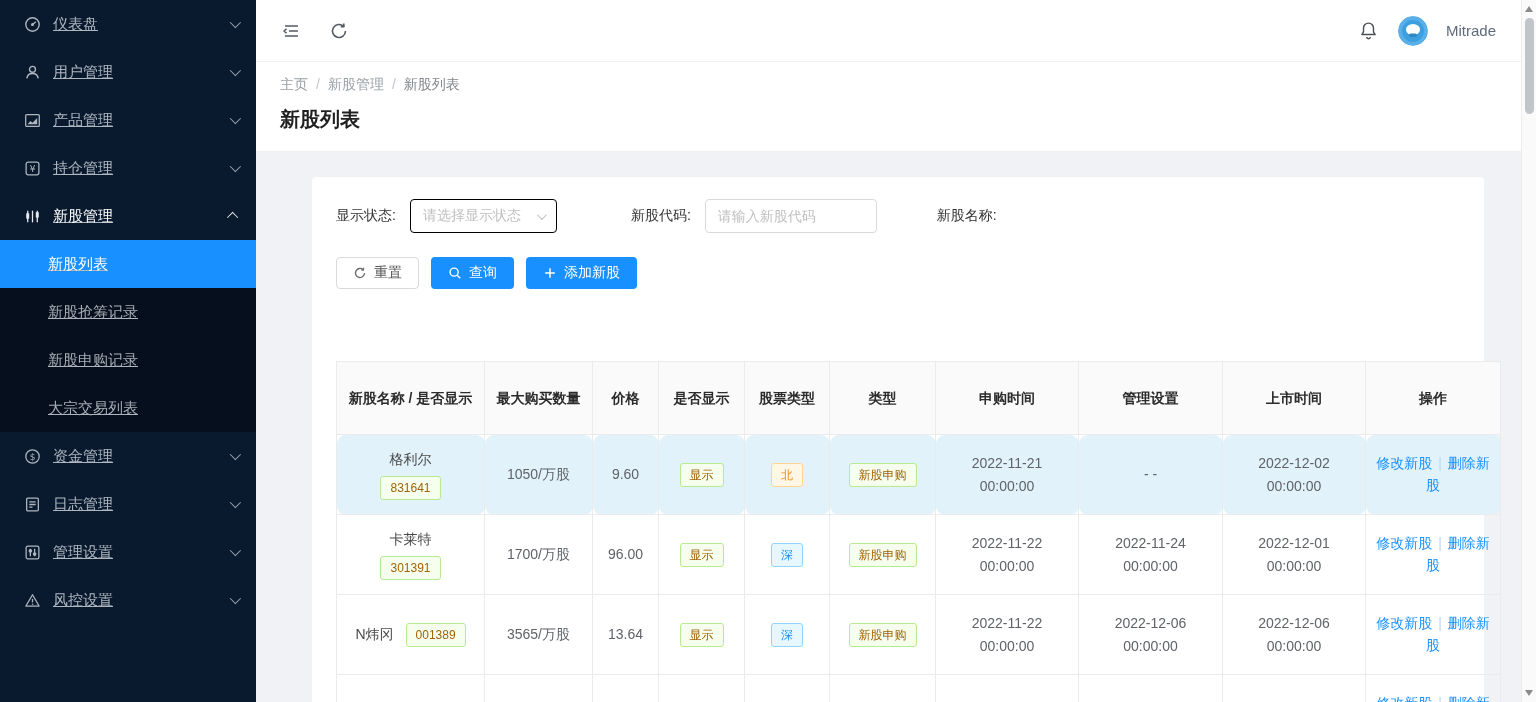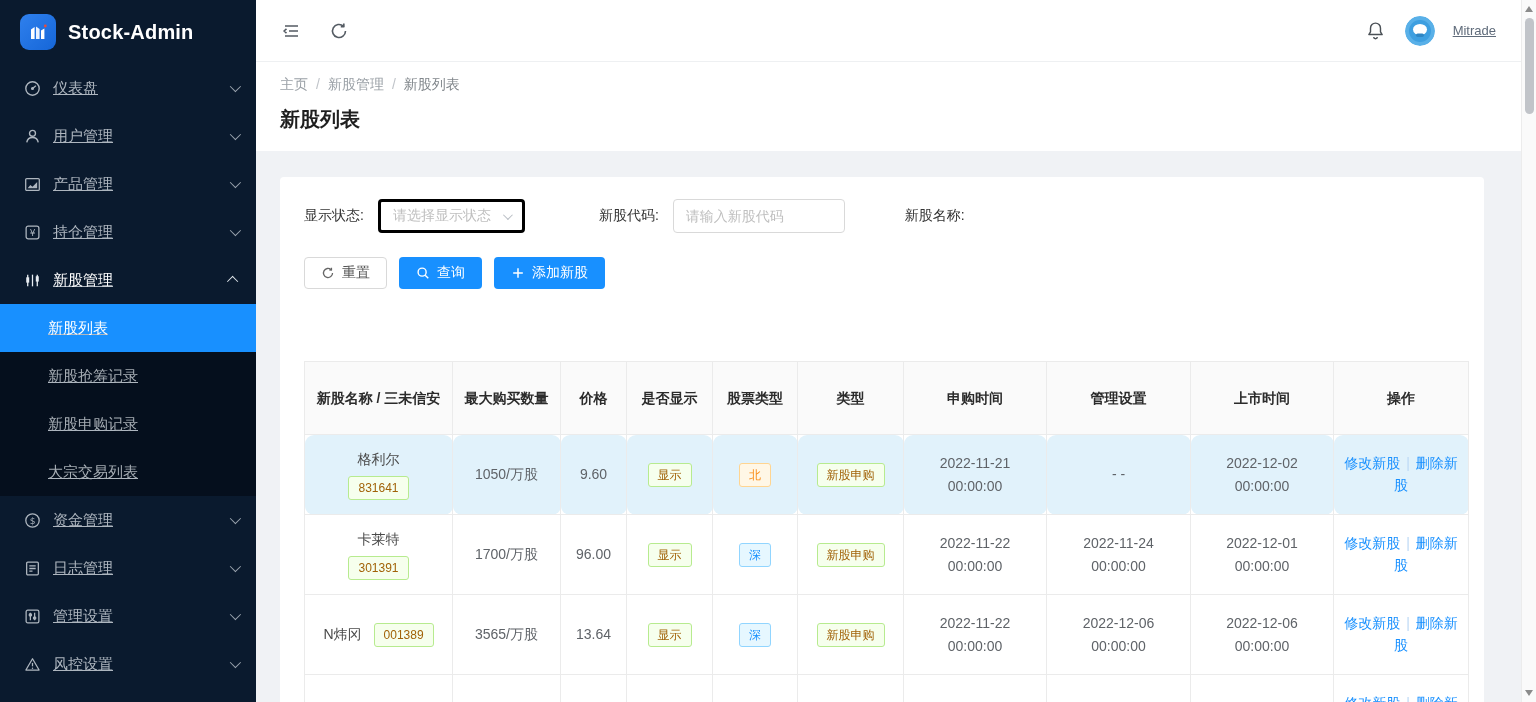--- a/index.html
+++ b/index.html
@@ -22,36 +22,36 @@
   .submenu-item { height:48px; display:flex; align-items:center; padding-left:48px; font-size:15px; color:#a6adb4; cursor:pointer; }
   .submenu-item.active { background:#1890ff; color:#fff; }
 
   
   .main { flex:1; display:flex; flex-direction:column; background:#f0f2f5; min-width:0; }
   .topbar { height:62px; background:#fff; border-bottom:1px solid #eef0f2; display:flex; align-items:center; padding:0 40px 0 24px; }
   .topbar-left { display:flex; align-items:center; gap:26px; color:#545b63; }
   .tb-icon { width:22px; height:22px; cursor:pointer; display:flex; align-items:center; justify-content:center; }
   .topbar-right { margin-left:auto; display:flex; align-items:center; gap:18px; }
   .avatar { width:30px; height:30px; border-radius:50%; overflow:hidden; cursor:pointer; }
-  .user-name { font-size:13px; color:#5f6b7a; cursor:pointer;text-decoration:underline; }
+  .user-name { font-size:15px; color:#5f6b7a; cursor:pointer; }
 
   .crumb-section { background:#fff; padding:14px 24px 18px 24px; }
   .breadcrumb { font-size:14px; color:#9aa0a6; display:flex; gap:8px; }
   .breadcrumb .bc-link { cursor:pointer; }
   .breadcrumb .bc-sep { color:#c0c4c9; }
   .breadcrumb .bc-current { color:#80868b; }
   .page-title { margin-top:12px; font-size:20px; font-weight:bold; color:#1f1f1f; }
 
-  .content { flex:1; padding:26px 52px 0 24px; overflow:hidden; }
+  .content { flex:1; padding:26px 52px 0 24px; overflow:hidden;margin-left:32px; }
   .card { background:#fff; border-radius:4px; padding:22px 24px; height:760px; }
 
   
   .filter-row { display:flex; align-items:center; gap:14px; }
   .f-label { font-size:14px; color:#333; }
-  .select-box { width:147px; height:34px; border:3px solid #000000; border-radius:4px; display:flex; align-items:center; padding:0 12px; gap:8px; color:#bfbfbf; font-size:14px; cursor:pointer; }
+  .select-box { width:147px; height:34px; border:1px solid #000000; border-radius:4px; display:flex; align-items:center; padding:0 12px; gap:8px; color:#bfbfbf; font-size:14px; cursor:pointer; }
   .select-box .sb-text { flex:1; }
   .sel-chev { width:7px; height:7px; border-right:1.4px solid #b9bec4; border-bottom:1.4px solid #b9bec4; transform:rotate(45deg) translateY(-2px); }
   .f-input { width:172px; height:34px; border:1px solid #d9d9d9; border-radius:4px; padding:0 12px; font-size:14px; color:#333; outline:none; font-family:inherit; }
   .f-input::placeholder { color:#bfbfbf; }
   .gap-lg { width:46px; } .gap-md { width:32px; }
 
   
   .btn-row { margin-top:24px; display:flex; align-items:center; gap:12px; }
   .btn { height:32px; border-radius:4px; font-size:14px; display:inline-flex; align-items:center; justify-content:center; gap:7px; padding:0 16px; cursor:pointer; border:1px solid transparent; font-family:inherit; }
   .btn-default { background:#fff; border-color:#d9d9d9; color:#555; }
@@ -82,31 +82,20 @@
   .tri-up { width:0; height:0; border-left:4px solid transparent; border-right:4px solid transparent; border-bottom:6px solid #8b8b8b; }
   .tri-down { width:0; height:0; border-left:4px solid transparent; border-right:4px solid transparent; border-top:6px solid #8b8b8b; }
   .sb-thumb { position:absolute; top:18px; left:2.5px; width:9px; height:96px; background:#c1c4c9; border-radius:5px; cursor:pointer; }
 </style>
 </head>
 <body>
 
 <div class="app">
 
   <aside class="sidebar">
-    <div class="logo-row">
-      <span class="logo-box">
-        <svg width="24" height="24" viewBox="0 0 24 24">
-          <path d="M5 19 V9.5 L8.6 7 V19 Z" fill="#fff"></path>
-          <path d="M10 19 V6.5 L13.6 9 V19 Z" fill="#eaf2ff"></path>
-          <path d="M15 19 V10.5 L18.4 8.5 V19 Z" fill="#fff"></path>
-          <circle cx="19.3" cy="6" r="1.4" fill="#e74c3c"></circle>
-        </svg>
-      </span>
-      <span class="logo-title">Stock-Admin</span>
-    </div>
 
     <nav class="menu">
       <div class="menu-item">
         <span class="mi-icon">
           <svg width="17" height="17" viewBox="0 0 16 16" fill="none" stroke="#aeb6bf" stroke-width="1.3">
             <circle cx="8" cy="8" r="6.3"></circle>
               <path d="M8 8 L11.2 5.4"></path>
               <circle cx="8" cy="8" r="0.8" fill="#aeb6bf"></circle>
           </svg>
         </span>
@@ -313,21 +302,21 @@
                 <col style="width:86px">
                 <col style="width:85px">
               <col style="width:106px">
                 <col style="width:143px">
                 <col style="width:144px">
                 <col style="width:143px">
                 <col style="width:135px">
             </colgroup>
             <thead>
               <tr>
-                <th>新股名称 / 三未信安</th>
+                <th>新股名称 / 是否显示</th>
                 <th>最大购买数量</th>
                 <th>价格</th>
                 <th>是否显示</th>
                 <th>股票类型</th>
                 <th>类型</th>
                 <th>申购时间</th>
                 <th>管理设置</th>
                 <th>上市时间</th>
                 <th>操作</th>
               </tr>

